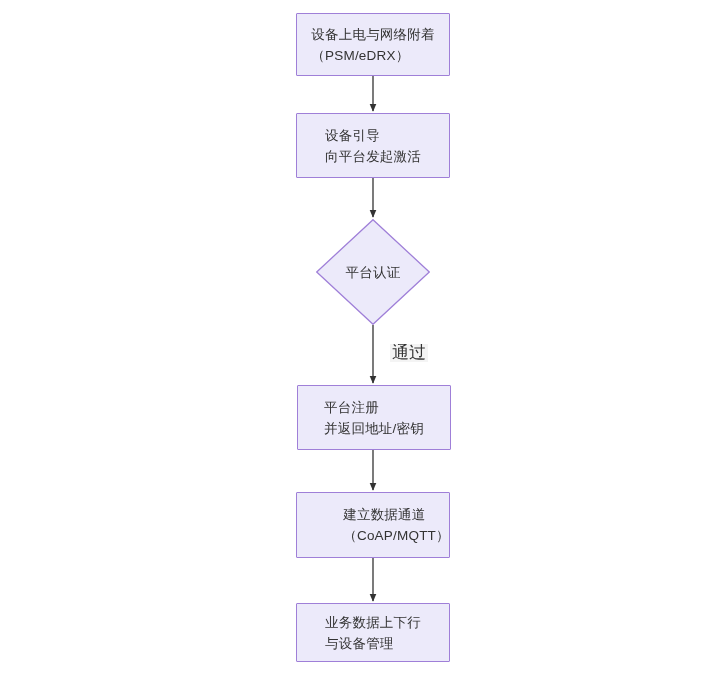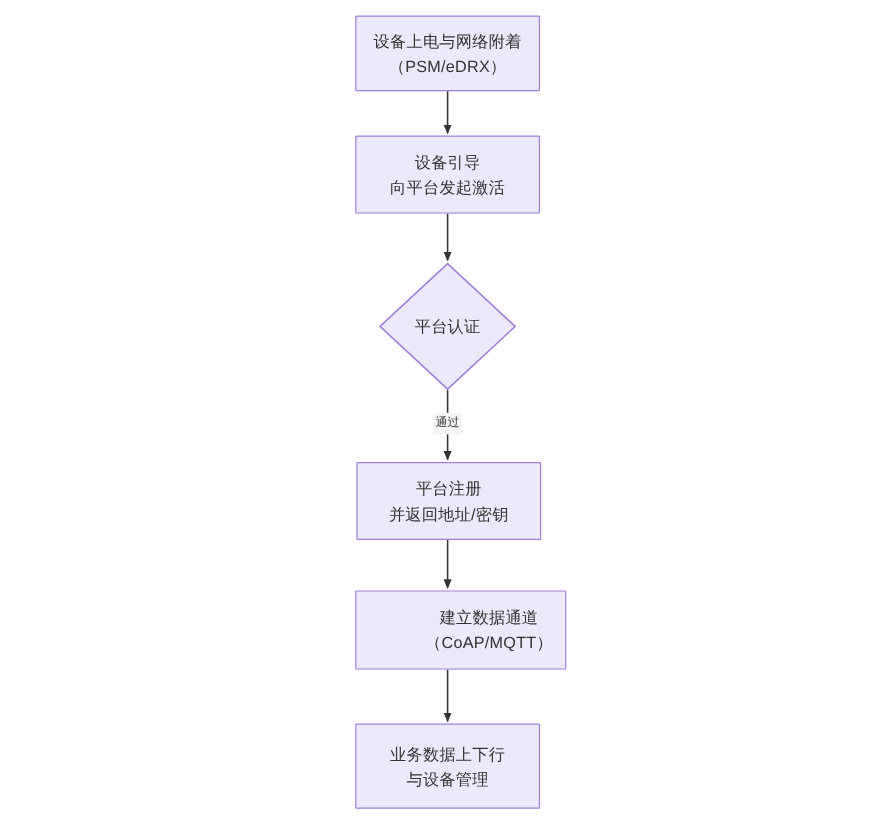--- a/index.html
+++ b/index.html
@@ -37,21 +37,21 @@
 
   .node-box {
     background: #ECEAFA;
     border: 1px solid #9F7FD8;
     border-radius: 1px;
   }
 
   .node-label {
     font-size: 13.5px;
     line-height: 21px;
-    text-align: center;
+    text-align: left;
     color: #333333;
     letter-spacing: 0.2px;
     white-space: pre-line;
     user-select: none;
   }
 
   
   .node-diamond {
     background: transparent;
     border: none;
@@ -74,28 +74,29 @@
     left: 0;
     top: 0;
     width: 726px;
     height: 700px;
     z-index: 1;
   }
 
   .edge-label {
     position: absolute;
     z-index: 3;
-    font-size: 10px;
+    font-size: 17px;
     line-height: 16px;
     color: #333333;
     background: #F4F4F4;
     padding: 1px 2px;
     white-space: nowrap;
     user-select: none;
     transform: translate(-50%, -50%);
+    margin-left: 36px;
   }
 </style>
 </head>
 <body>
 
 <div id="flow-canvas">
 
   <svg class="edge-layer" viewBox="0 0 726 700" width="726" height="700" xmlns="http://www.w3.org/2000/svg">
     <defs>
       <marker id="arrowhead" markerWidth="9" markerHeight="9" refX="7.2" refY="4" orient="auto" markerUnits="userSpaceOnUse">
@@ -131,23 +132,23 @@
   <div class="node node-box" style="left:296px; top:113px; width:154px; height:65px;">
     <div class="node-label">设备引导
 向平台发起激活</div>
   </div>
 
   <div class="node node-box" style="left:297px; top:385px; width:154px; height:65px;">
     <div class="node-label">平台注册
 并返回地址/密钥</div>
   </div>
 
-  <div class="node node-box" style="left:296px; top:492px; width:176px; height:66px;padding-left:47px;">
+  <div class="node node-box" style="left:296px; top:492px; width:154px; height:66px;padding-left:47px;">
     <div class="node-label">建立数据通道
 （CoAP/MQTT）</div>
   </div>
 
-  <div class="node node-box" style="left:296px; top:603px; width:154px; height:71px;">
+  <div class="node node-box" style="left:296px; top:603px; width:154px; height:59px;">
     <div class="node-label">业务数据上下行
 与设备管理</div>
   </div>
 
 </div>
 
 </body></html>

